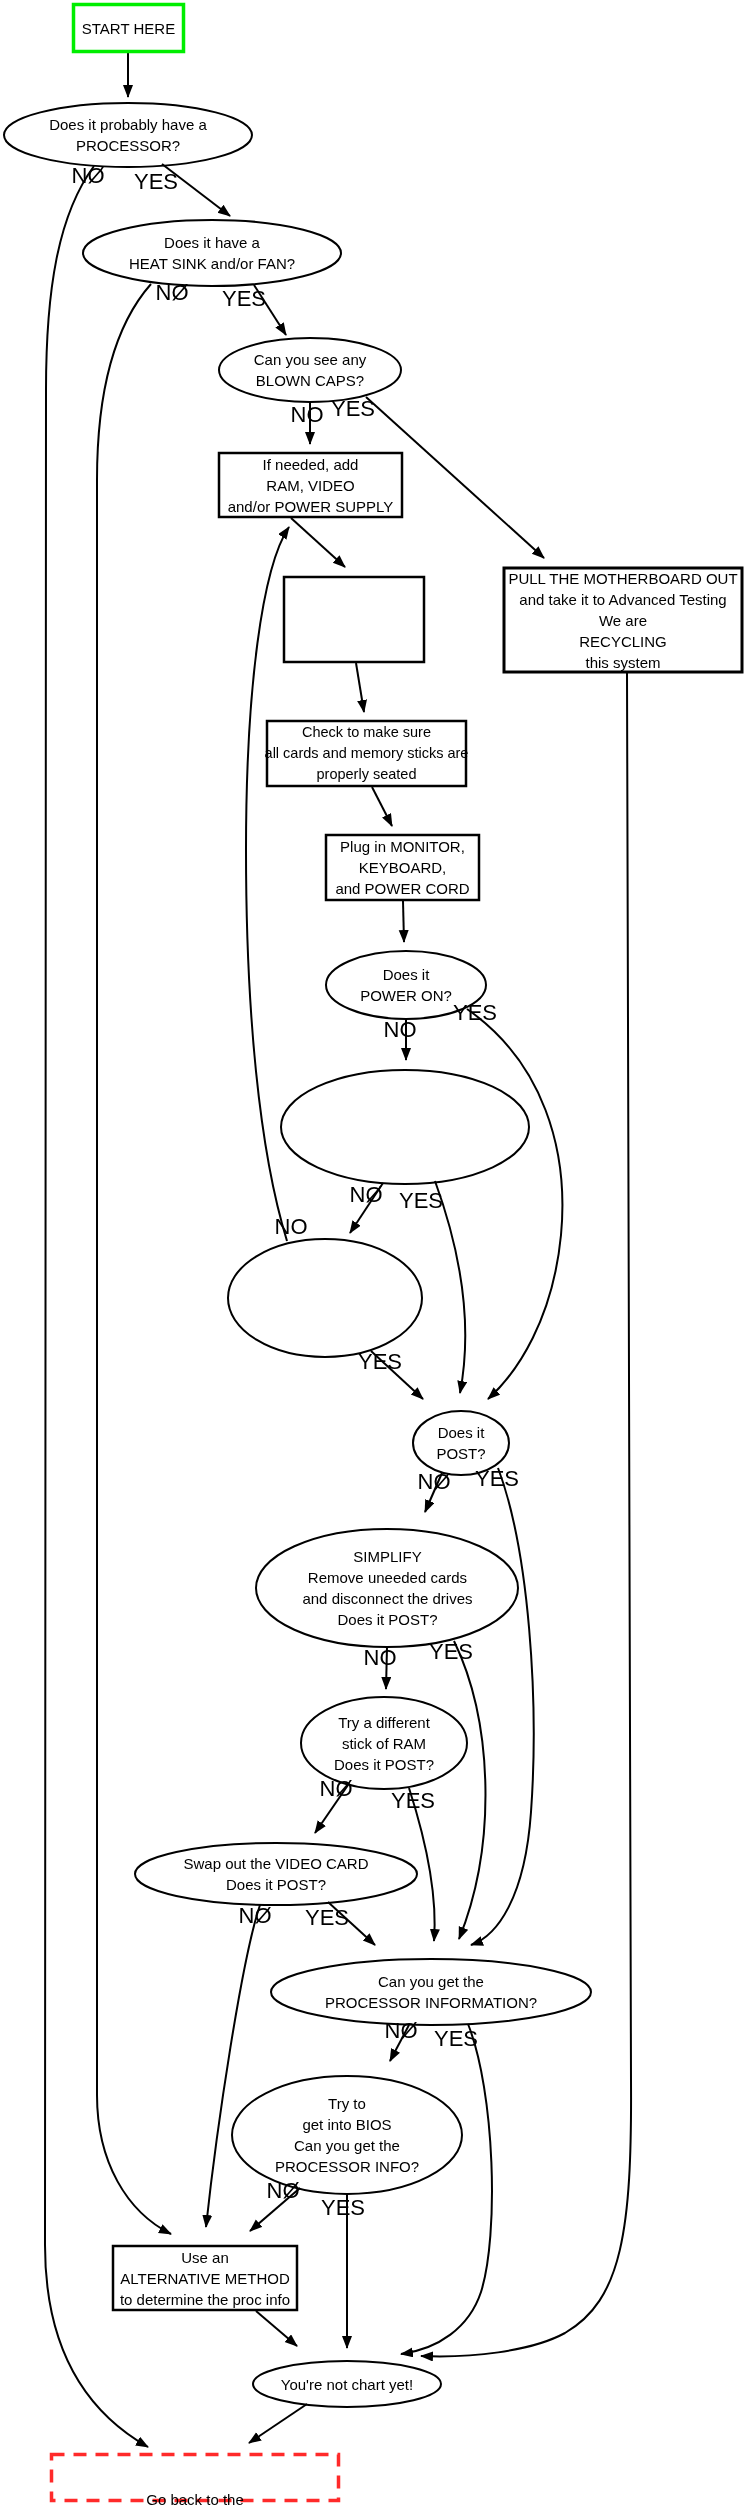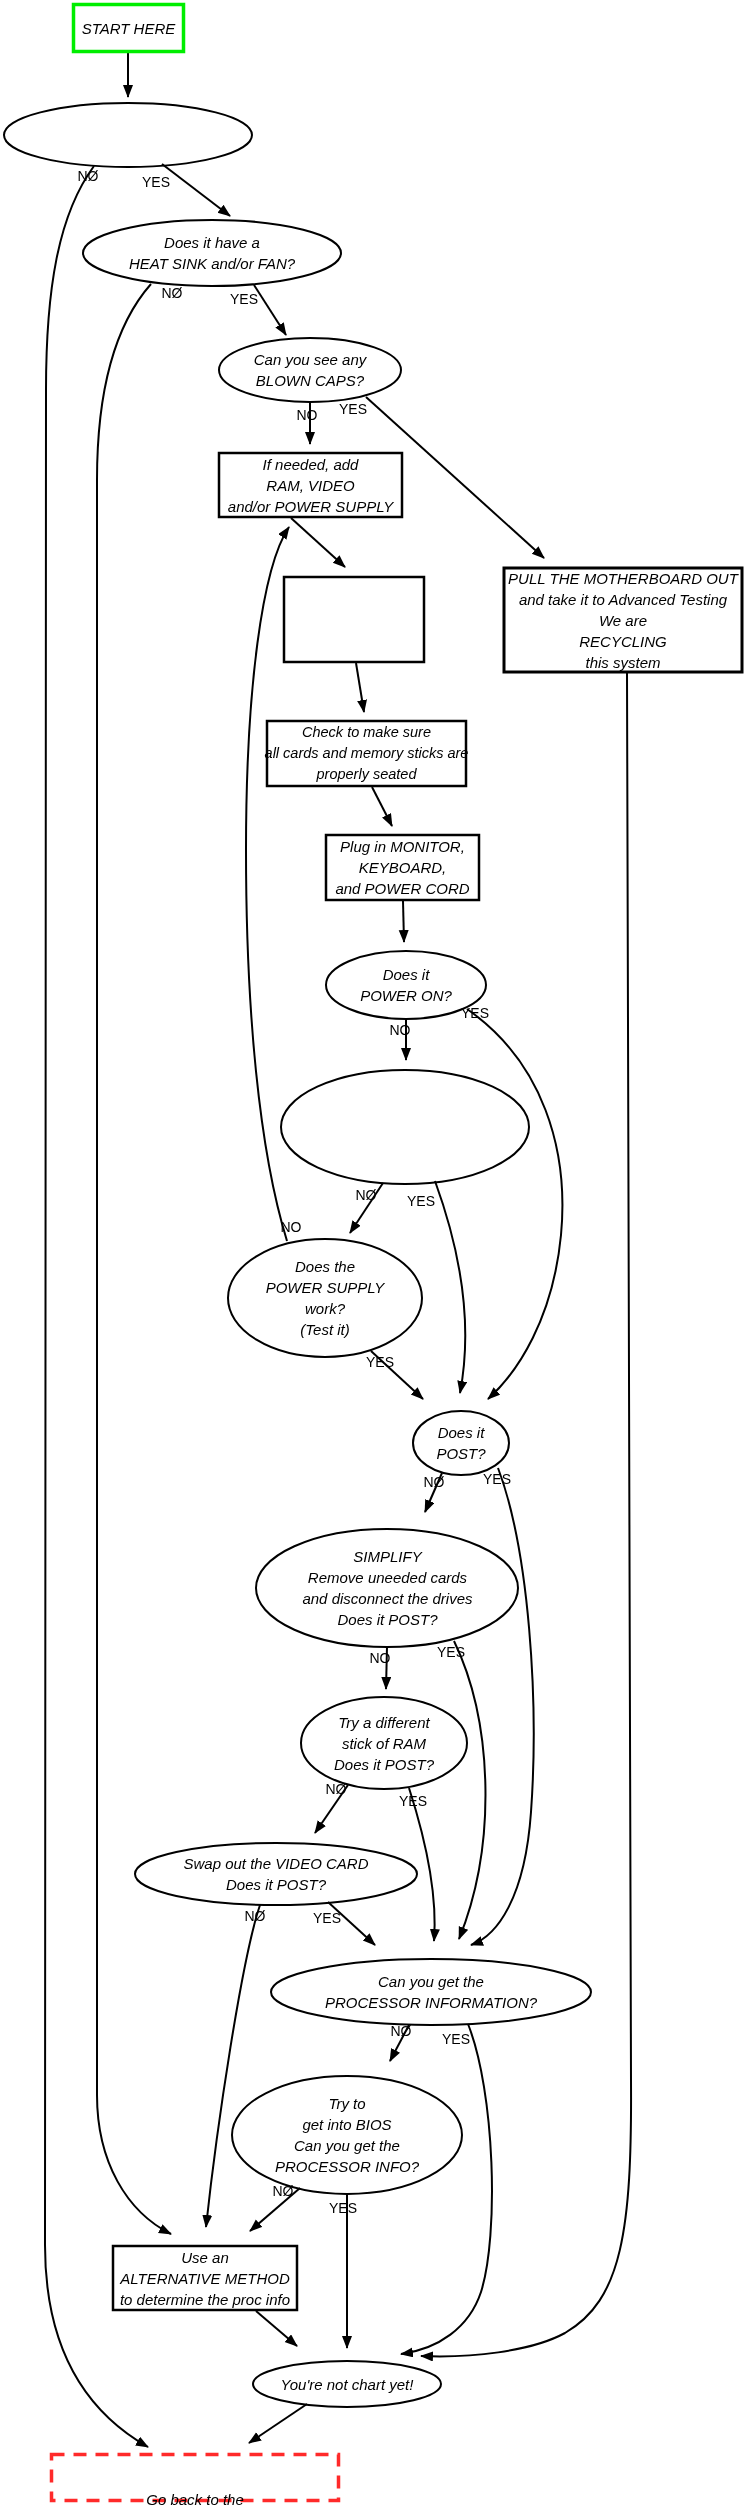--- a/index.html
+++ b/index.html
@@ -1,22 +1,22 @@
 <!DOCTYPE html>
 <html><head>
 <meta charset="utf-8">
 <style>
   html,body{margin:0;padding:0;background:#ffffff;}
   .canvas{position:relative;width:751px;height:2509px;background:#ffffff;
           font-family:"Liberation Sans",sans-serif;color:#000;overflow:hidden;}
   .layer{position:absolute;left:0;top:0;}
   .nl{position:absolute;display:flex;align-items:center;justify-content:center;
-      text-align:center;white-space:pre;font-size:15px;line-height:21px;color:#000;font-style:italic;}
+      text-align:center;white-space:pre;font-size:15px;line-height:21px;color:#000;}
   .el{position:absolute;width:70px;height:28px;display:flex;align-items:center;justify-content:center;
-      text-align:center;font-size:14px;line-height:22px;color:#000;}
+      text-align:center;font-size:22px;line-height:22px;color:#000;}
 </style>
 </head>
 <body>
 
 <div class="canvas">
 
   <svg class="layer" width="751" height="2509" viewBox="0 0 751 2509">
     <defs>
       <marker id="arr" markerUnits="userSpaceOnUse" markerWidth="16" markerHeight="12" refX="12" refY="5" orient="auto">
         <path d="M0,0 L13,5 L0,10 z" fill="#000"></path>
@@ -77,44 +77,42 @@
       <ellipse cx="276" cy="1874" rx="141" ry="31" stroke="#000" stroke-width="2"></ellipse>
       <ellipse cx="431" cy="1992" rx="160" ry="33" stroke="#000" stroke-width="2"></ellipse>
       <ellipse cx="347" cy="2135" rx="115" ry="59" stroke="#000" stroke-width="2"></ellipse>
       <rect x="113" y="2246" width="184" height="64" stroke="#000" stroke-width="2.5"></rect>
       <ellipse cx="347" cy="2384" rx="94" ry="23" stroke="#000" stroke-width="2"></ellipse>
       <rect x="51.5" y="2454.5" width="287" height="46" stroke="#ff2a2a" stroke-width="3.5" stroke-dasharray="13 9"></rect>
     </g>
   </svg>
 
   <div class="nl" style="left:72px;top:3px;width:113px;height:50px;">START HERE</div>
+  <div class="nl" style="left:3px;top:102px;width:250px;height:66px;">Does it probably have a
+PROCESSOR?</div>
   <div class="nl" style="left:82px;top:219px;width:260px;height:68px;text-align:center;">Does it have a
 HEAT SINK and/or FAN?</div>
   <div class="nl" style="left:218px;top:337px;width:184px;height:66px;">Can you see any
 BLOWN CAPS?</div>
   <div class="nl" style="left:218px;top:452px;width:185px;height:66px;">If needed, add
 RAM, VIDEO
 and/or POWER SUPPLY</div>
   <div class="nl" style="left:503px;top:567px;width:240px;height:106px;">PULL THE MOTHERBOARD OUT
 and take it to Advanced Testing
 We are
 RECYCLING
 this system</div>
   <div class="nl" style="left:266px;top:720px;width:201px;height:67px;font-size:14.5px;">Check to make sure
 all cards and memory sticks are
 properly seated</div>
   <div class="nl" style="left:325px;top:834px;width:155px;height:67px;">Plug in MONITOR,
 KEYBOARD,
 and POWER CORD</div>
   <div class="nl" style="left:325px;top:950px;width:162px;height:70px;">Does it
 POWER ON?</div>
-  <div class="nl" style="left:227px;top:1238px;width:196px;height:120px;">Does the
-POWER SUPPLY
-work?
-(Test it)</div>
   <div class="nl" style="left:412px;top:1410px;width:98px;height:66px;">Does it
 POST?</div>
   <div class="nl" style="left:255px;top:1528px;width:265px;height:120px;">SIMPLIFY
 Remove uneeded cards
 and disconnect the drives
 Does it POST?</div>
   <div class="nl" style="left:300px;top:1696px;width:168px;height:94px;">Try a different
 stick of RAM
 Does it POST?</div>
   <div class="nl" style="left:134px;top:1842px;width:284px;height:64px;">Swap out the VIDEO CARD

